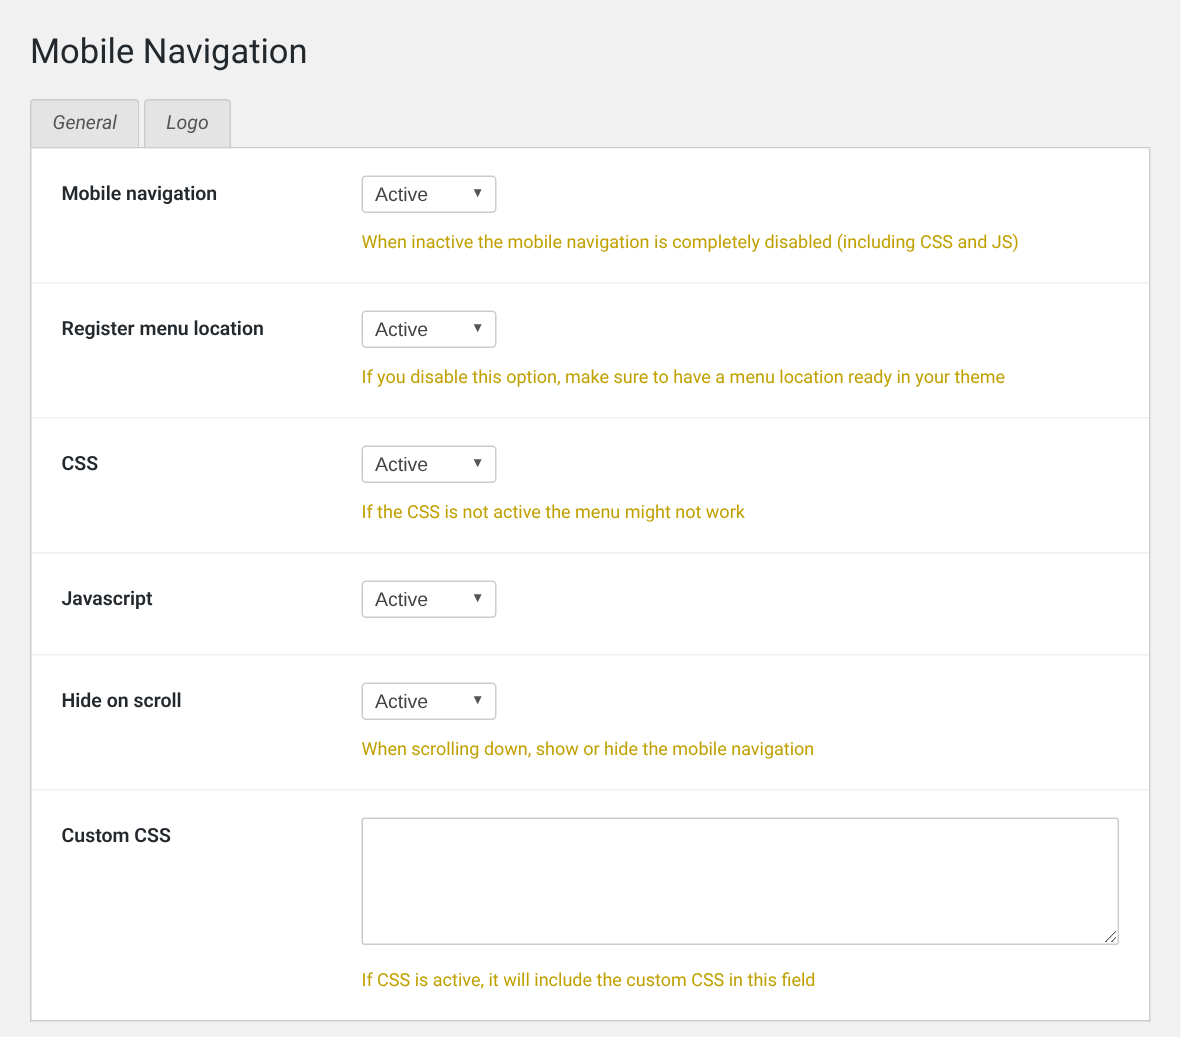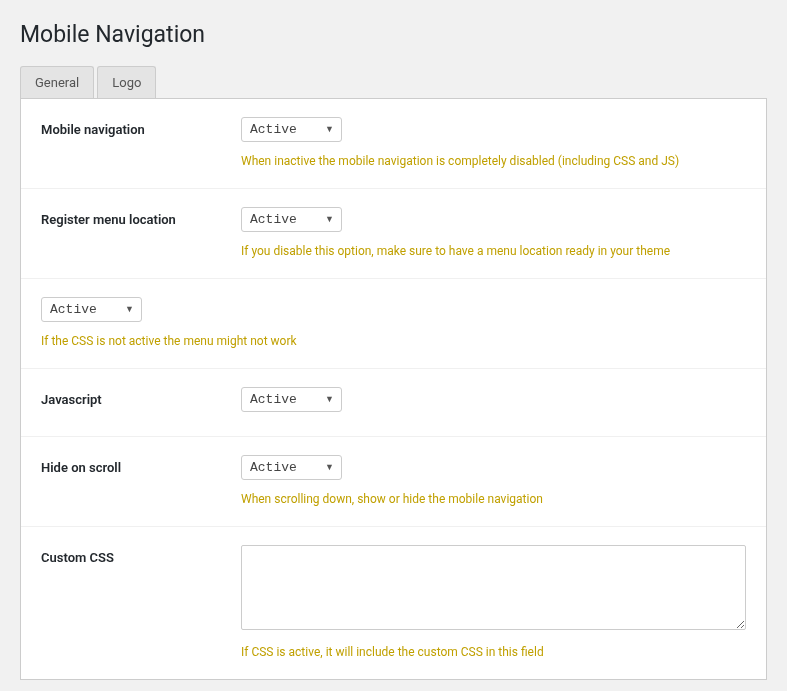--- a/index.html
+++ b/index.html
@@ -18,20 +18,21 @@
       font-size: 23px;
       font-weight: 400;
       color: #23282d;
       margin-bottom: 16px;
       line-height: 1.3;
     }
     .tabs-row {
       display: flex;
       border-bottom: 1px solid #ccc;
       margin-bottom: 0;
+      font-style: italic;
     }
     .tab {
       padding: 8px 14px;
       border: 1px solid #ccc;
       border-bottom: none;
       background: #e4e4e4;
       cursor: pointer;
       font-size: 13px;
       color: #555;
       margin-right: 3px;
@@ -77,21 +78,20 @@
       -webkit-appearance: none;
       border: 1px solid #ccc;
       background: #fff;
       padding: 4px 28px 4px 8px;
       font-size: 13px;
       color: #444;
       border-radius: 3px;
       cursor: pointer;
       position: relative;
       min-width: 90px;
-      font-family: Liberation Mono, monospace;
     }
     .select-wrap {
       position: relative;
       display: inline-block;
       margin-bottom: 6px;
     }
     .select-wrap::after {
       content: "▼";
       font-size: 9px;
       color: #555;
@@ -154,20 +154,21 @@
           <select class="settings-select">
             <option>Active</option>
             <option>Inactive</option>
           </select>
         </div>
         <div class="settings-hint">If you disable this option, make sure to have a menu location ready in your theme</div>
       </div>
     </div>
 
     <div class="settings-row">
+      <div class="settings-label">CSS</div>
       <div class="settings-control">
         <div class="select-wrap">
           <select class="settings-select">
             <option>Active</option>
             <option>Inactive</option>
           </select>
         </div>
         <div class="settings-hint">If the CSS is not active the menu might not work</div>
       </div>
     </div>

